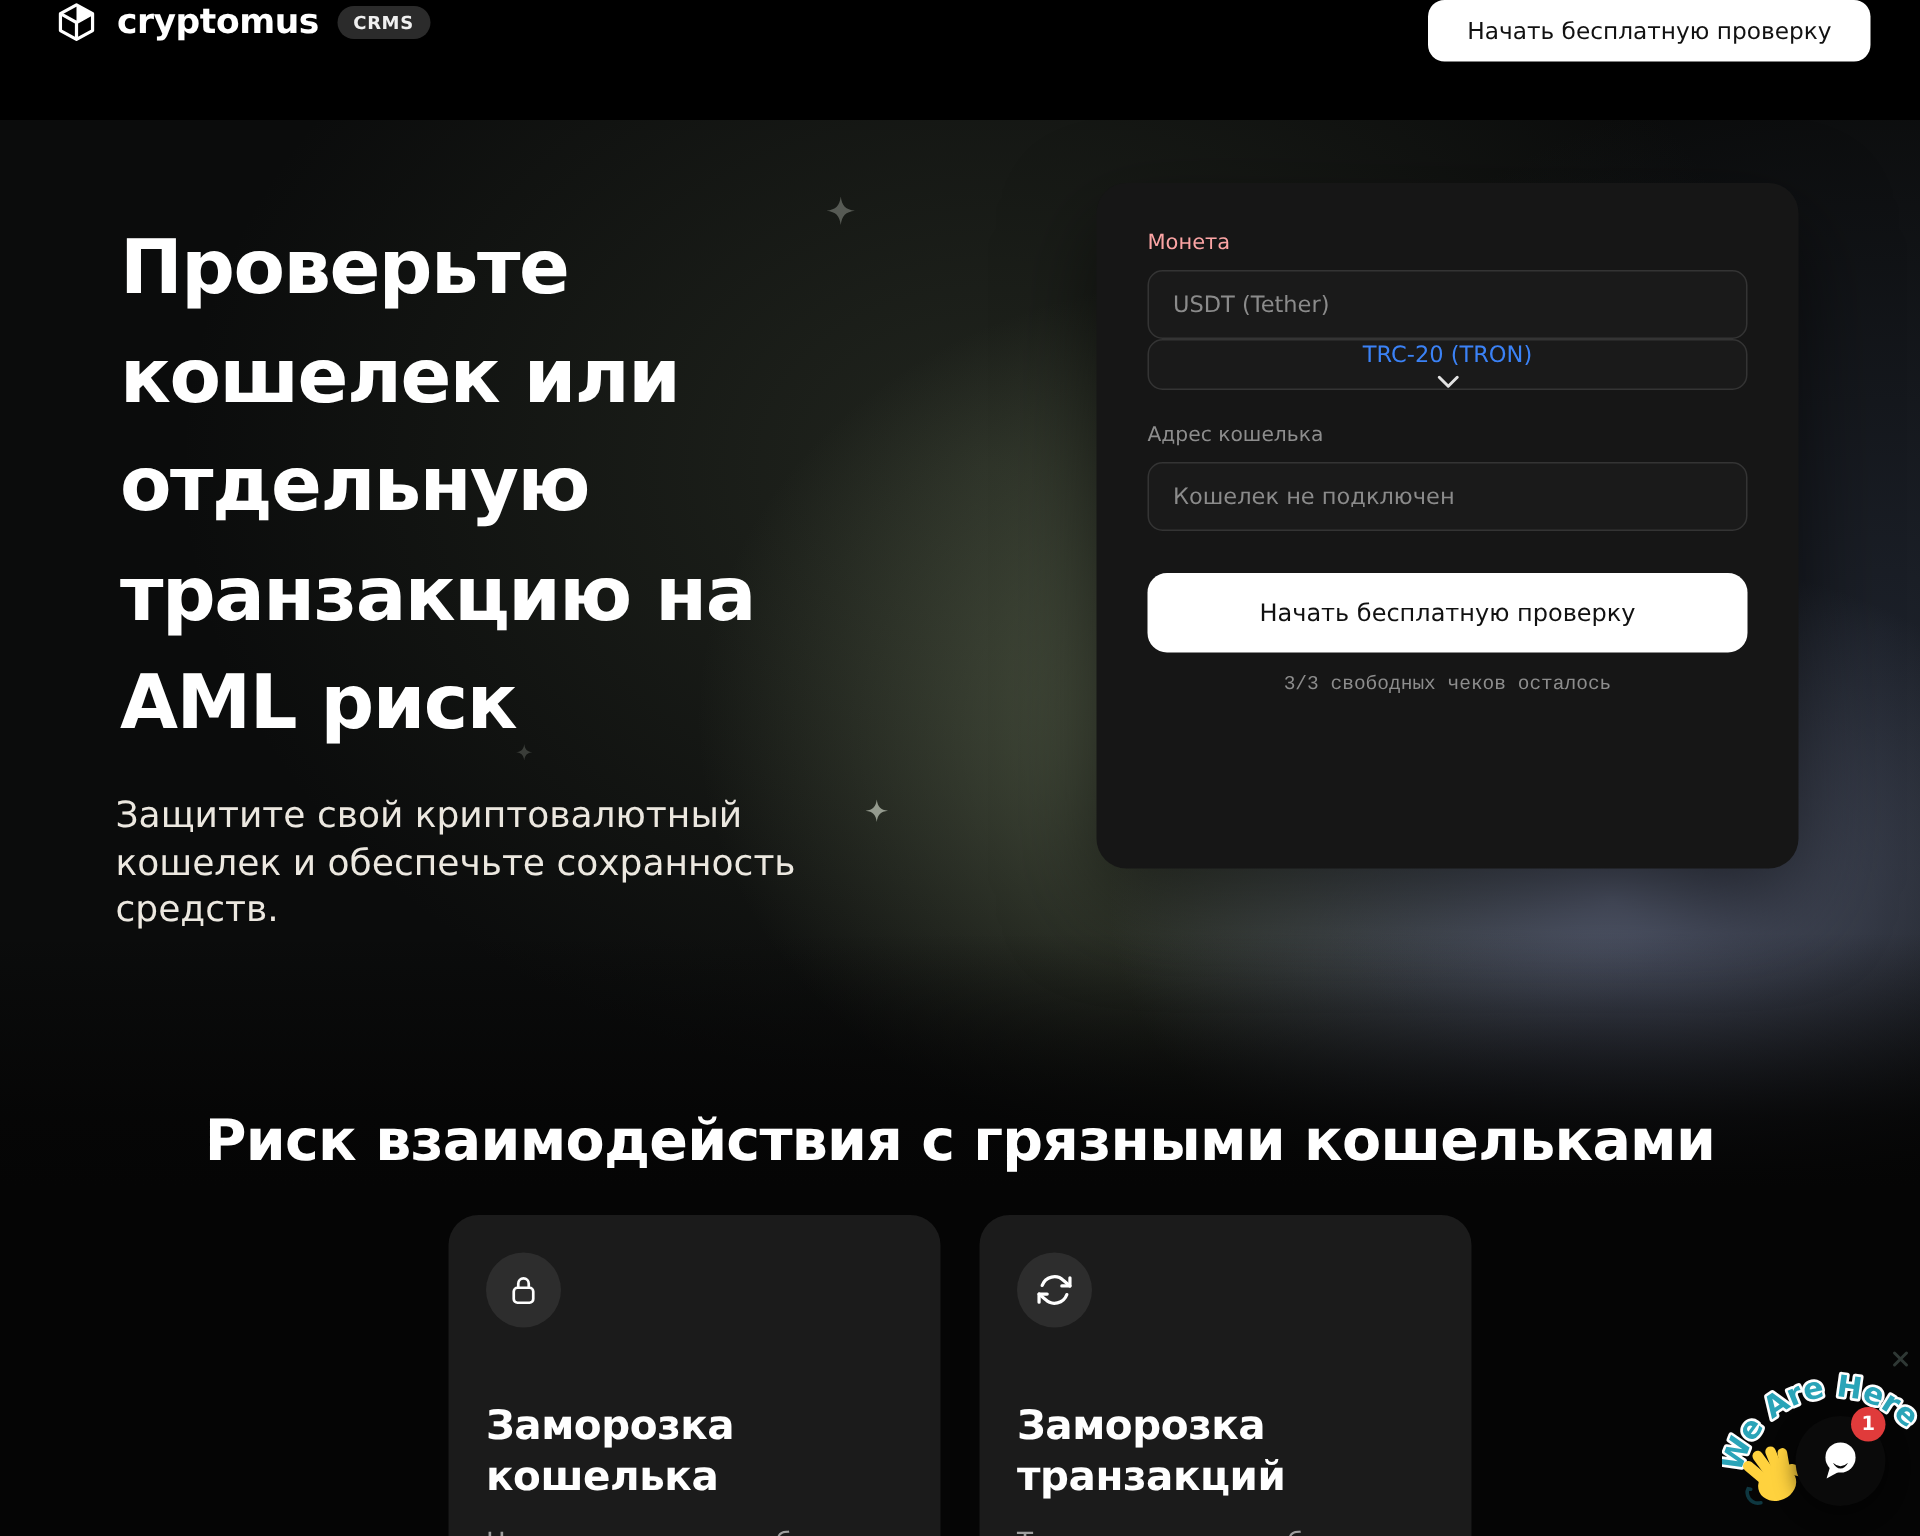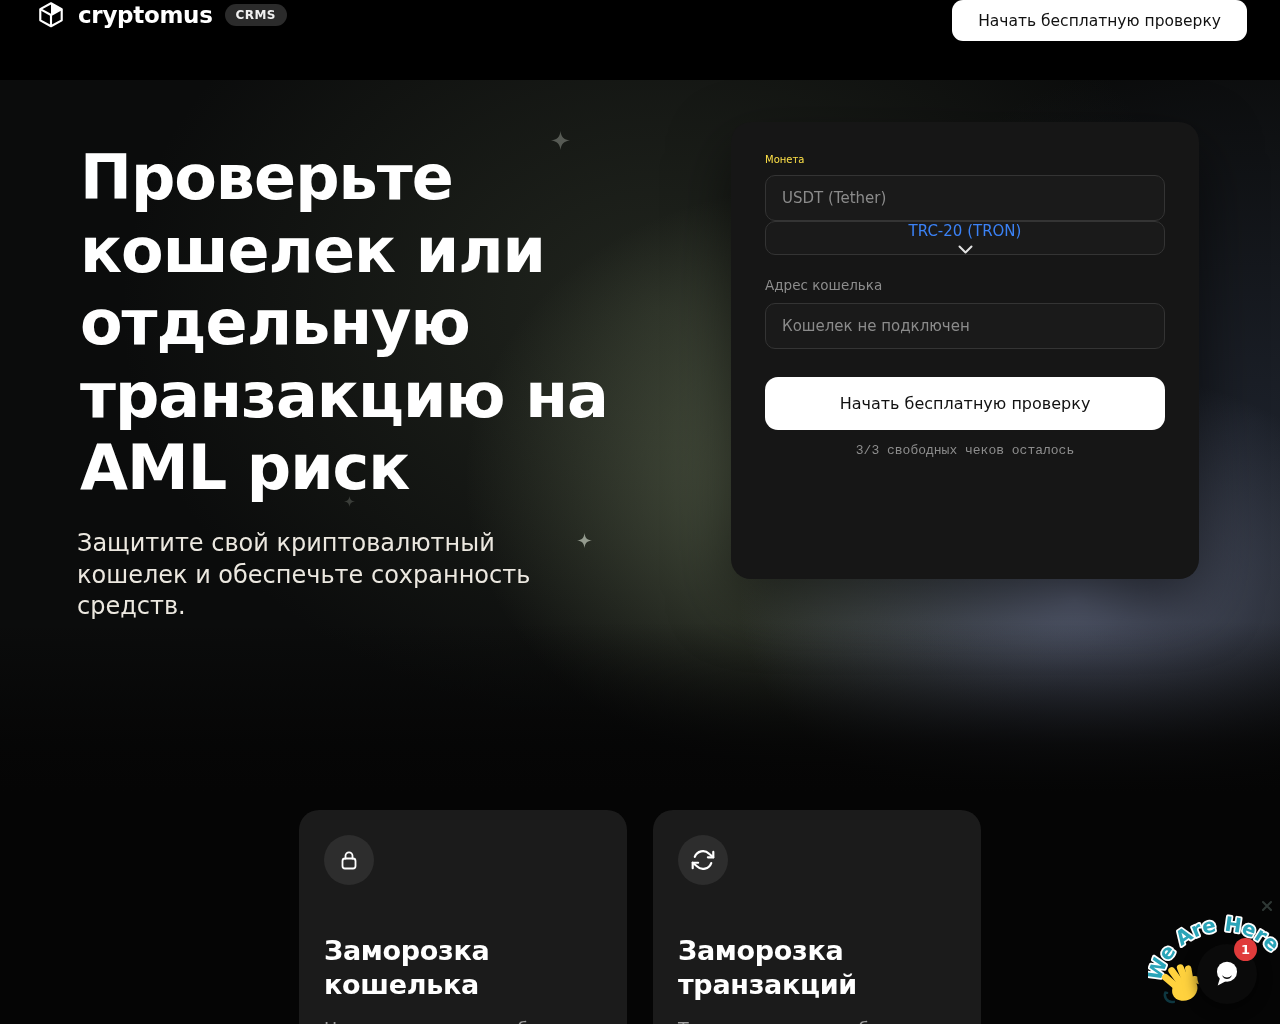--- a/index.html
+++ b/index.html
@@ -35,37 +35,37 @@
       radial-gradient(720px 560px at 660px 230px, rgba(84,95,72,0.30), rgba(84,95,72,0) 75%),
       #0b0c0c;
   }
   .hero::after {
     content:""; position:absolute; left:0; bottom:0; width:100%; height:170px;
     background:linear-gradient(180deg, rgba(5,5,5,0) 0%, rgba(5,5,5,0.85) 72%, #050505 100%);
     pointer-events:none;
   }
   .hero-title {
     position:absolute; left:80px; top:62px; width:620px;
-    color:#fff; font-size:62px; line-height:72.5px; font-weight:700;
+    color:#fff; font-size:50px; line-height:72.5px; font-weight:700;
     letter-spacing:-1px; white-space:pre-line;
   }
   .hero-subtitle {
     position:absolute; left:77px; top:448px; width:560px;
     color:#ece8e0; font-size:24px; line-height:31.5px; font-weight:400;
     white-space:pre-line;
   }
   .sparkle { position:absolute; pointer-events:none; }
 
   
   .form-card {
     position:absolute; left:731px; top:42px; width:468px; height:457px;
     background:#161616; border-radius:20px; padding:32px 34px 0 34px;
     box-shadow:0 24px 60px rgba(0,0,0,0.55); z-index:5;
   }
-  .field-label { display:block; color:#fde047; font-size:10px; margin:0 0 10px 0; }
+  .field-label { display:block; color:#fca5a5; font-size:14px; margin:0 0 10px 0; }
   .field-label.muted { color:#8d8d8d; font-size:13.5px; }
   .text-input {
     width:100%; height:46px; background:#1a1a1a; border:1px solid #343434;
     border-radius:10px; color:#d6d6d6; font-family:inherit; font-size:15px;
     padding:0 16px; outline:none;
   }
   .text-input::placeholder { color:#8b8b8b; }
   .select-box {
     width:100%; height:34px; background:#1a1a1a; border:1px solid #343434;
     border-radius:10px; color:#3b82f6; font-size:15px; cursor:pointer;
@@ -164,20 +164,21 @@
       </div>
 
       <label class="field-label muted row-gap">Адрес кошелька</label>
       <input class="text-input" type="text" placeholder="Кошелек не подключен" style="">
 
       <button class="submit-btn">Начать бесплатную проверку</button>
       <div class="form-caption">3/3 свободных чеков осталось</div>
     </div>
   </section>
 
+  <h2 class="risks-title">Риск взаимодействия с грязными кошельками</h2>
 
   <div class="risk-cards">
     <div class="risk-card">
       <div class="icon-circle">
         <svg width="26" height="26" viewBox="0 0 26 26">
           <rect x="6.5" y="11.5" width="13" height="10" rx="2.5" fill="none" stroke="#fff" stroke-width="1.8"></rect>
           <path d="M9.5 11.5 V8.8 A3.5 3.5 0 0 1 16.5 8.8 V11.5" fill="none" stroke="#fff" stroke-width="1.8" stroke-linecap="round"></path>
         </svg>
       </div>
       <h3>Заморозка

